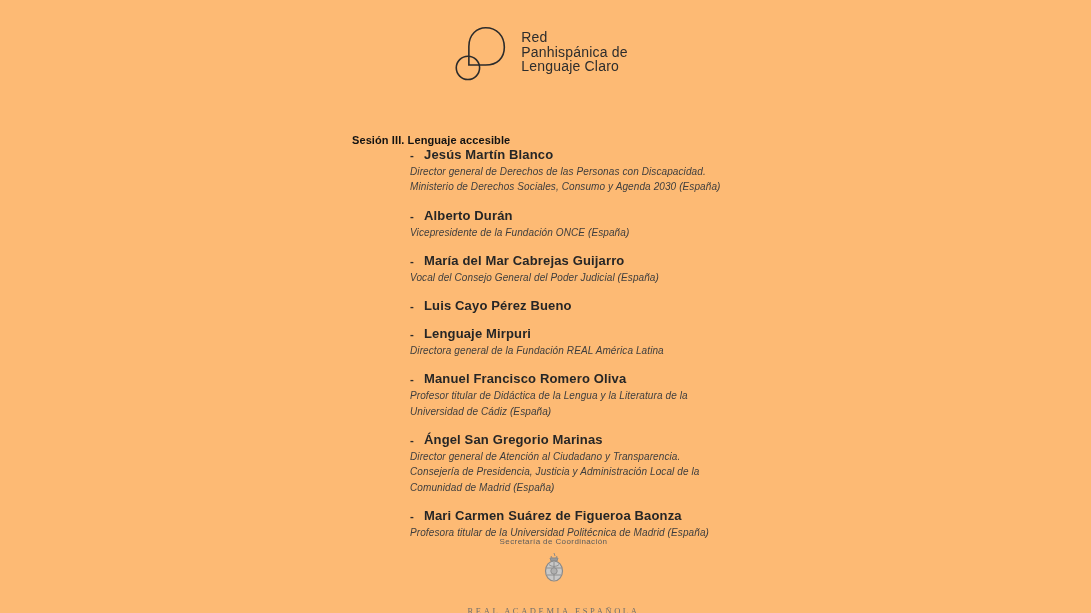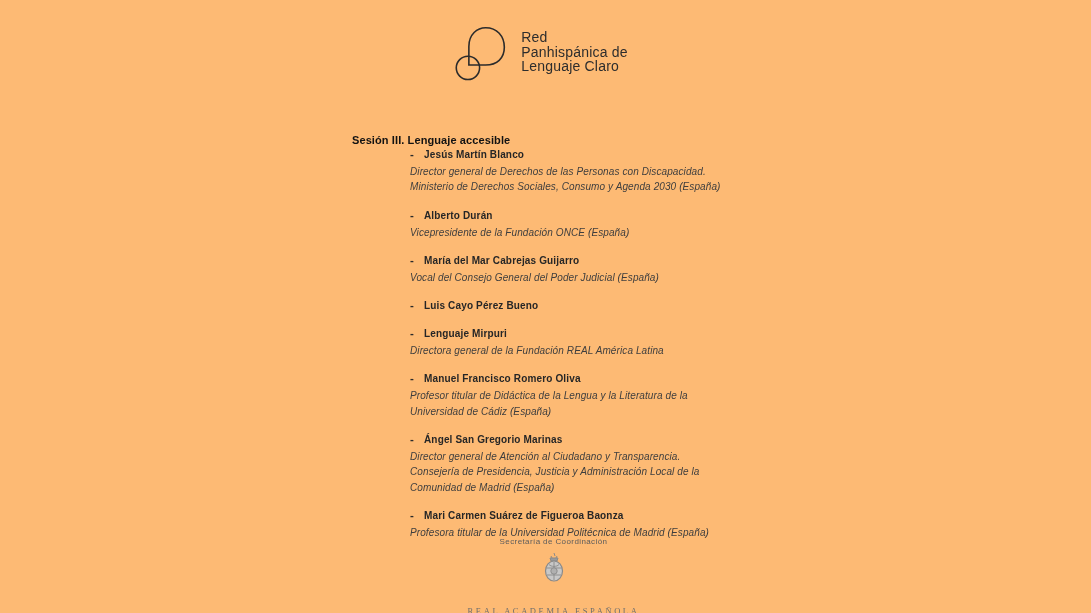--- a/index.html
+++ b/index.html
@@ -57,21 +57,21 @@
     margin-bottom:2px;
   }
   .speaker-bullet {
     width:14px;
     flex:0 0 auto;
     font-size:11.5px;
     color:#2a2a2a;
     font-weight:600;
   }
   .speaker-name {
-    font-size:10px;
+    font-size:13px;
     font-weight:600;
     color:#262626;
     letter-spacing:.15px;
     line-height:15px;
   }
   .speaker-role {
     font-size:10px;
     font-style:italic;
     color:#3e3e3e;
     line-height:15.3px;

